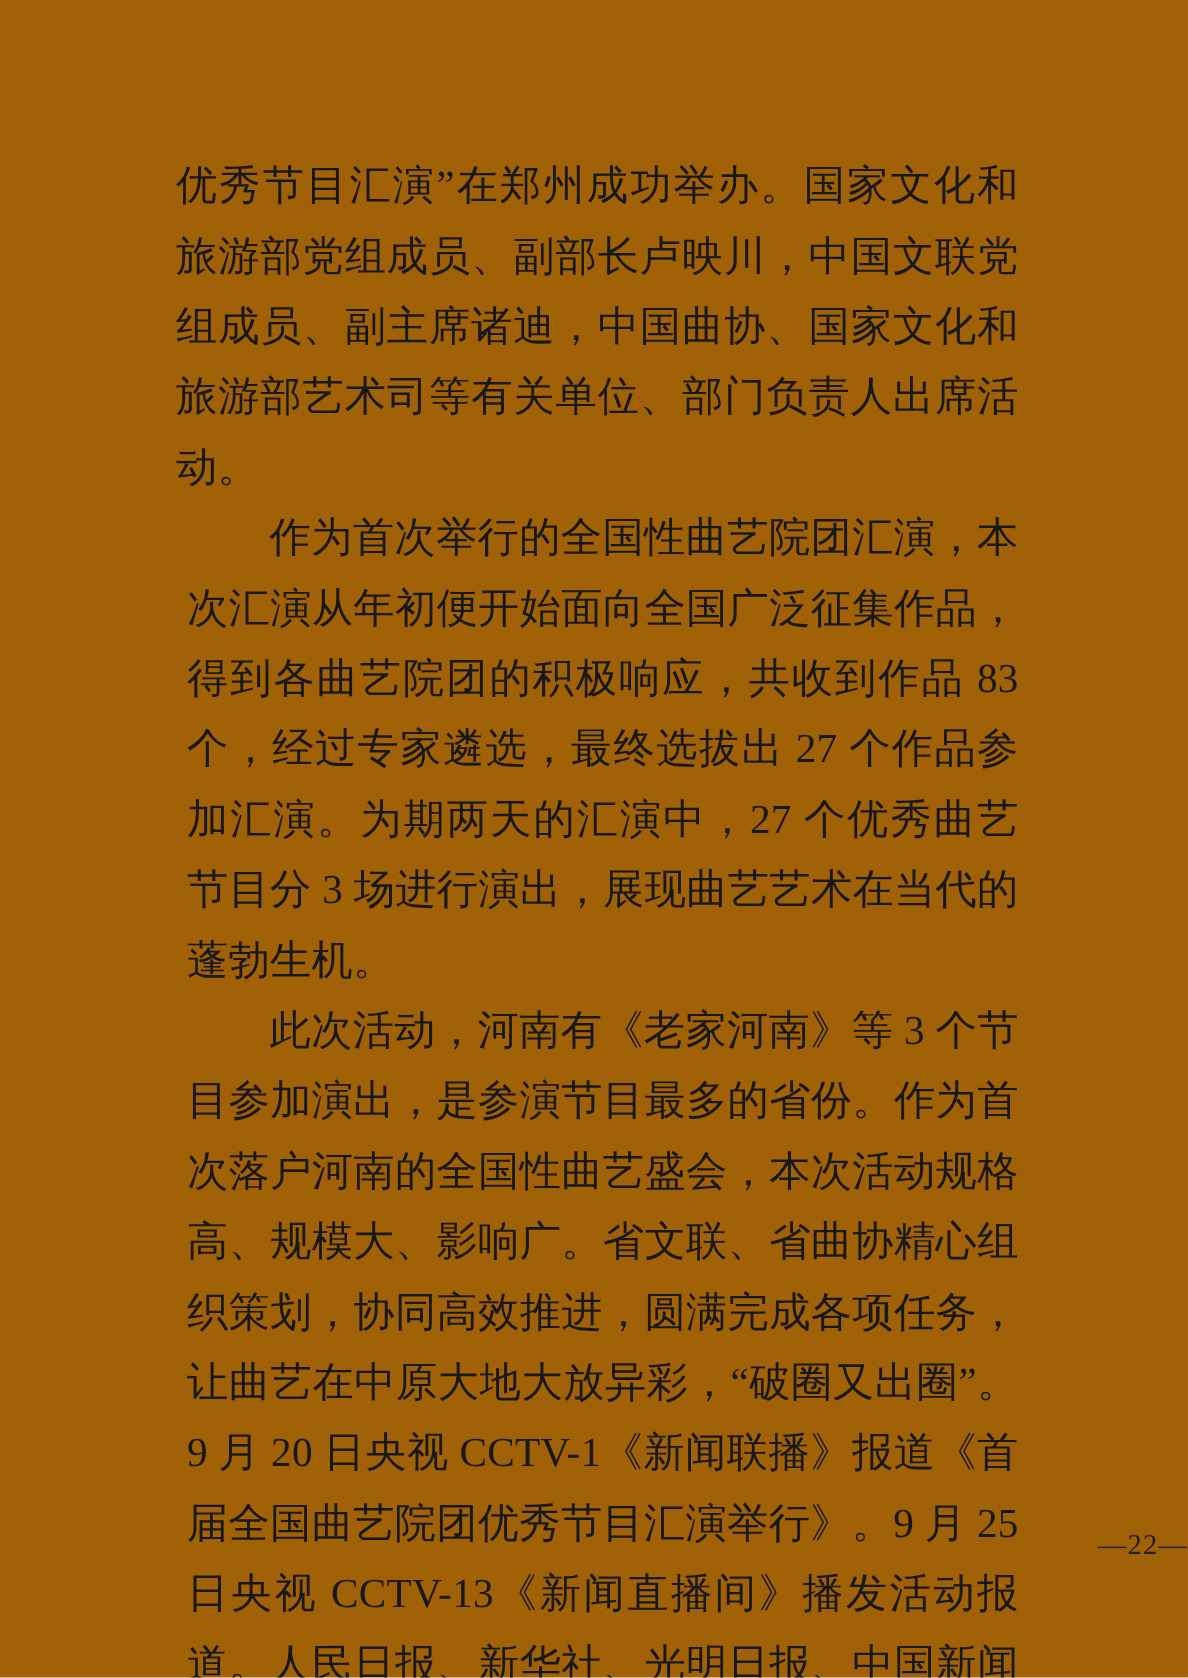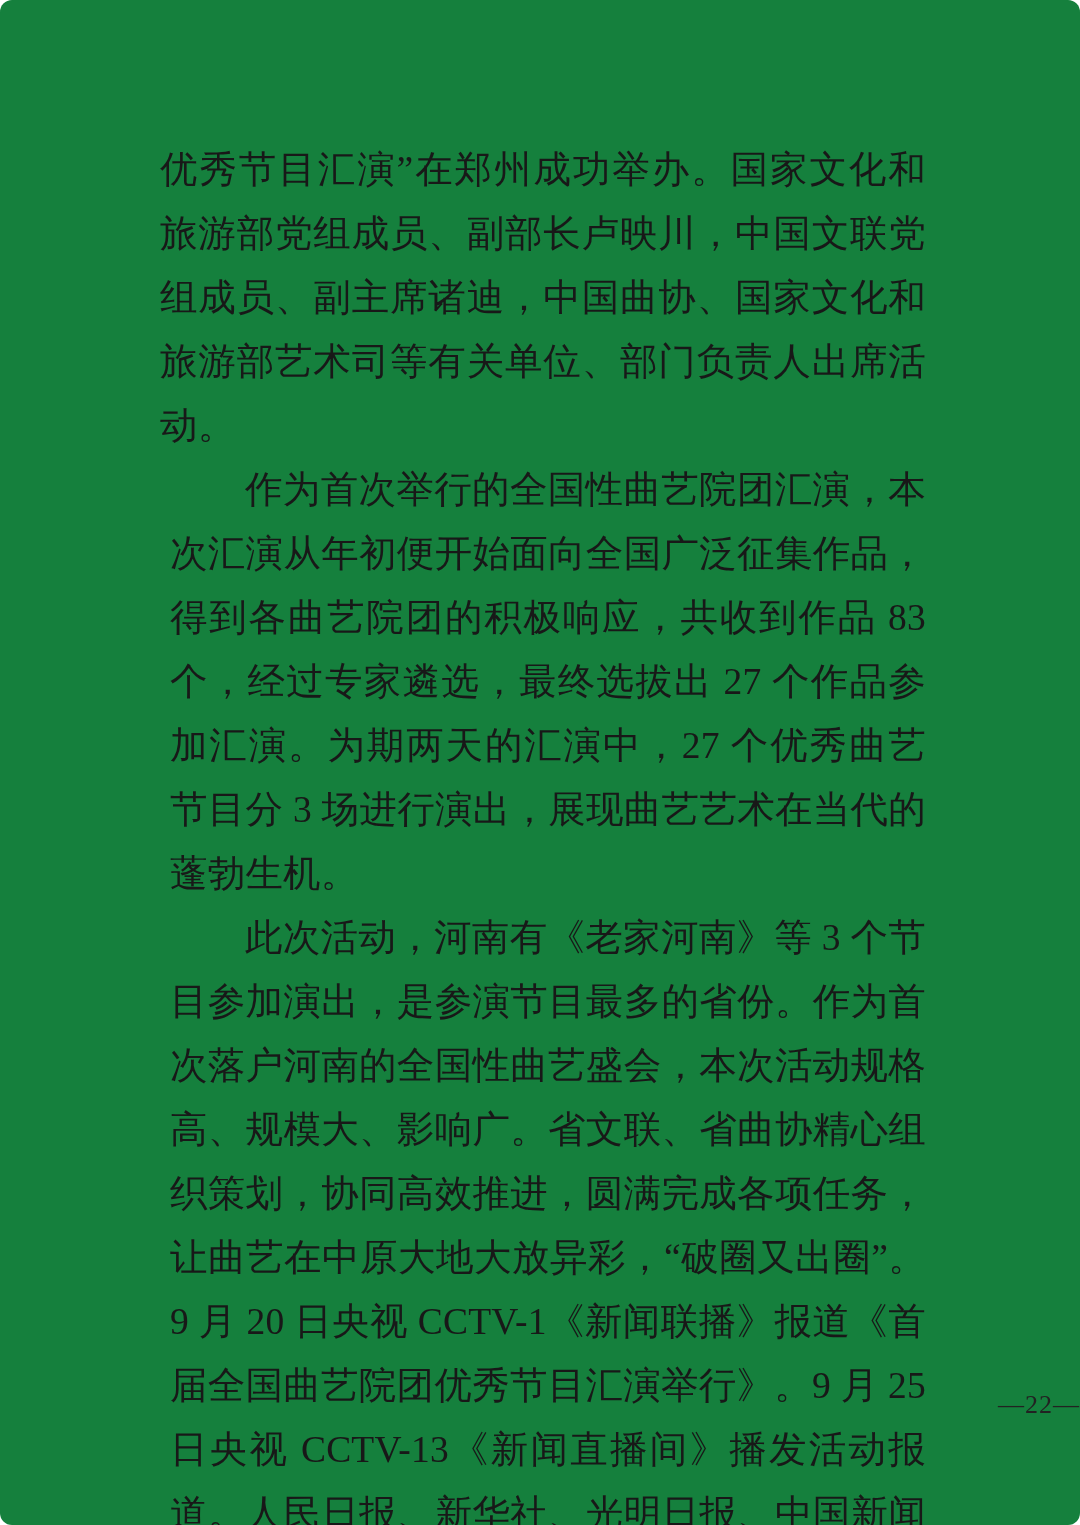--- a/index.html
+++ b/index.html
@@ -14,22 +14,21 @@
     font-family: "Liberation Serif", "DejaVu Serif", serif;
     color: #1b1b1b;
     overflow: hidden;
   }
   #page {
     position: absolute;
     left: 0;
     top: 0;
     width: 1080px;
     height: 1525px;
-    background: #15803d;
-    border-radius: 12px;
+    background: #a16207;
   }
   #text-column {
     position: absolute;
     left: 160px;
     top: 138px;
     width: 766px;
   }
   .para {
     margin: 0;
     font-size: 37.5px;

